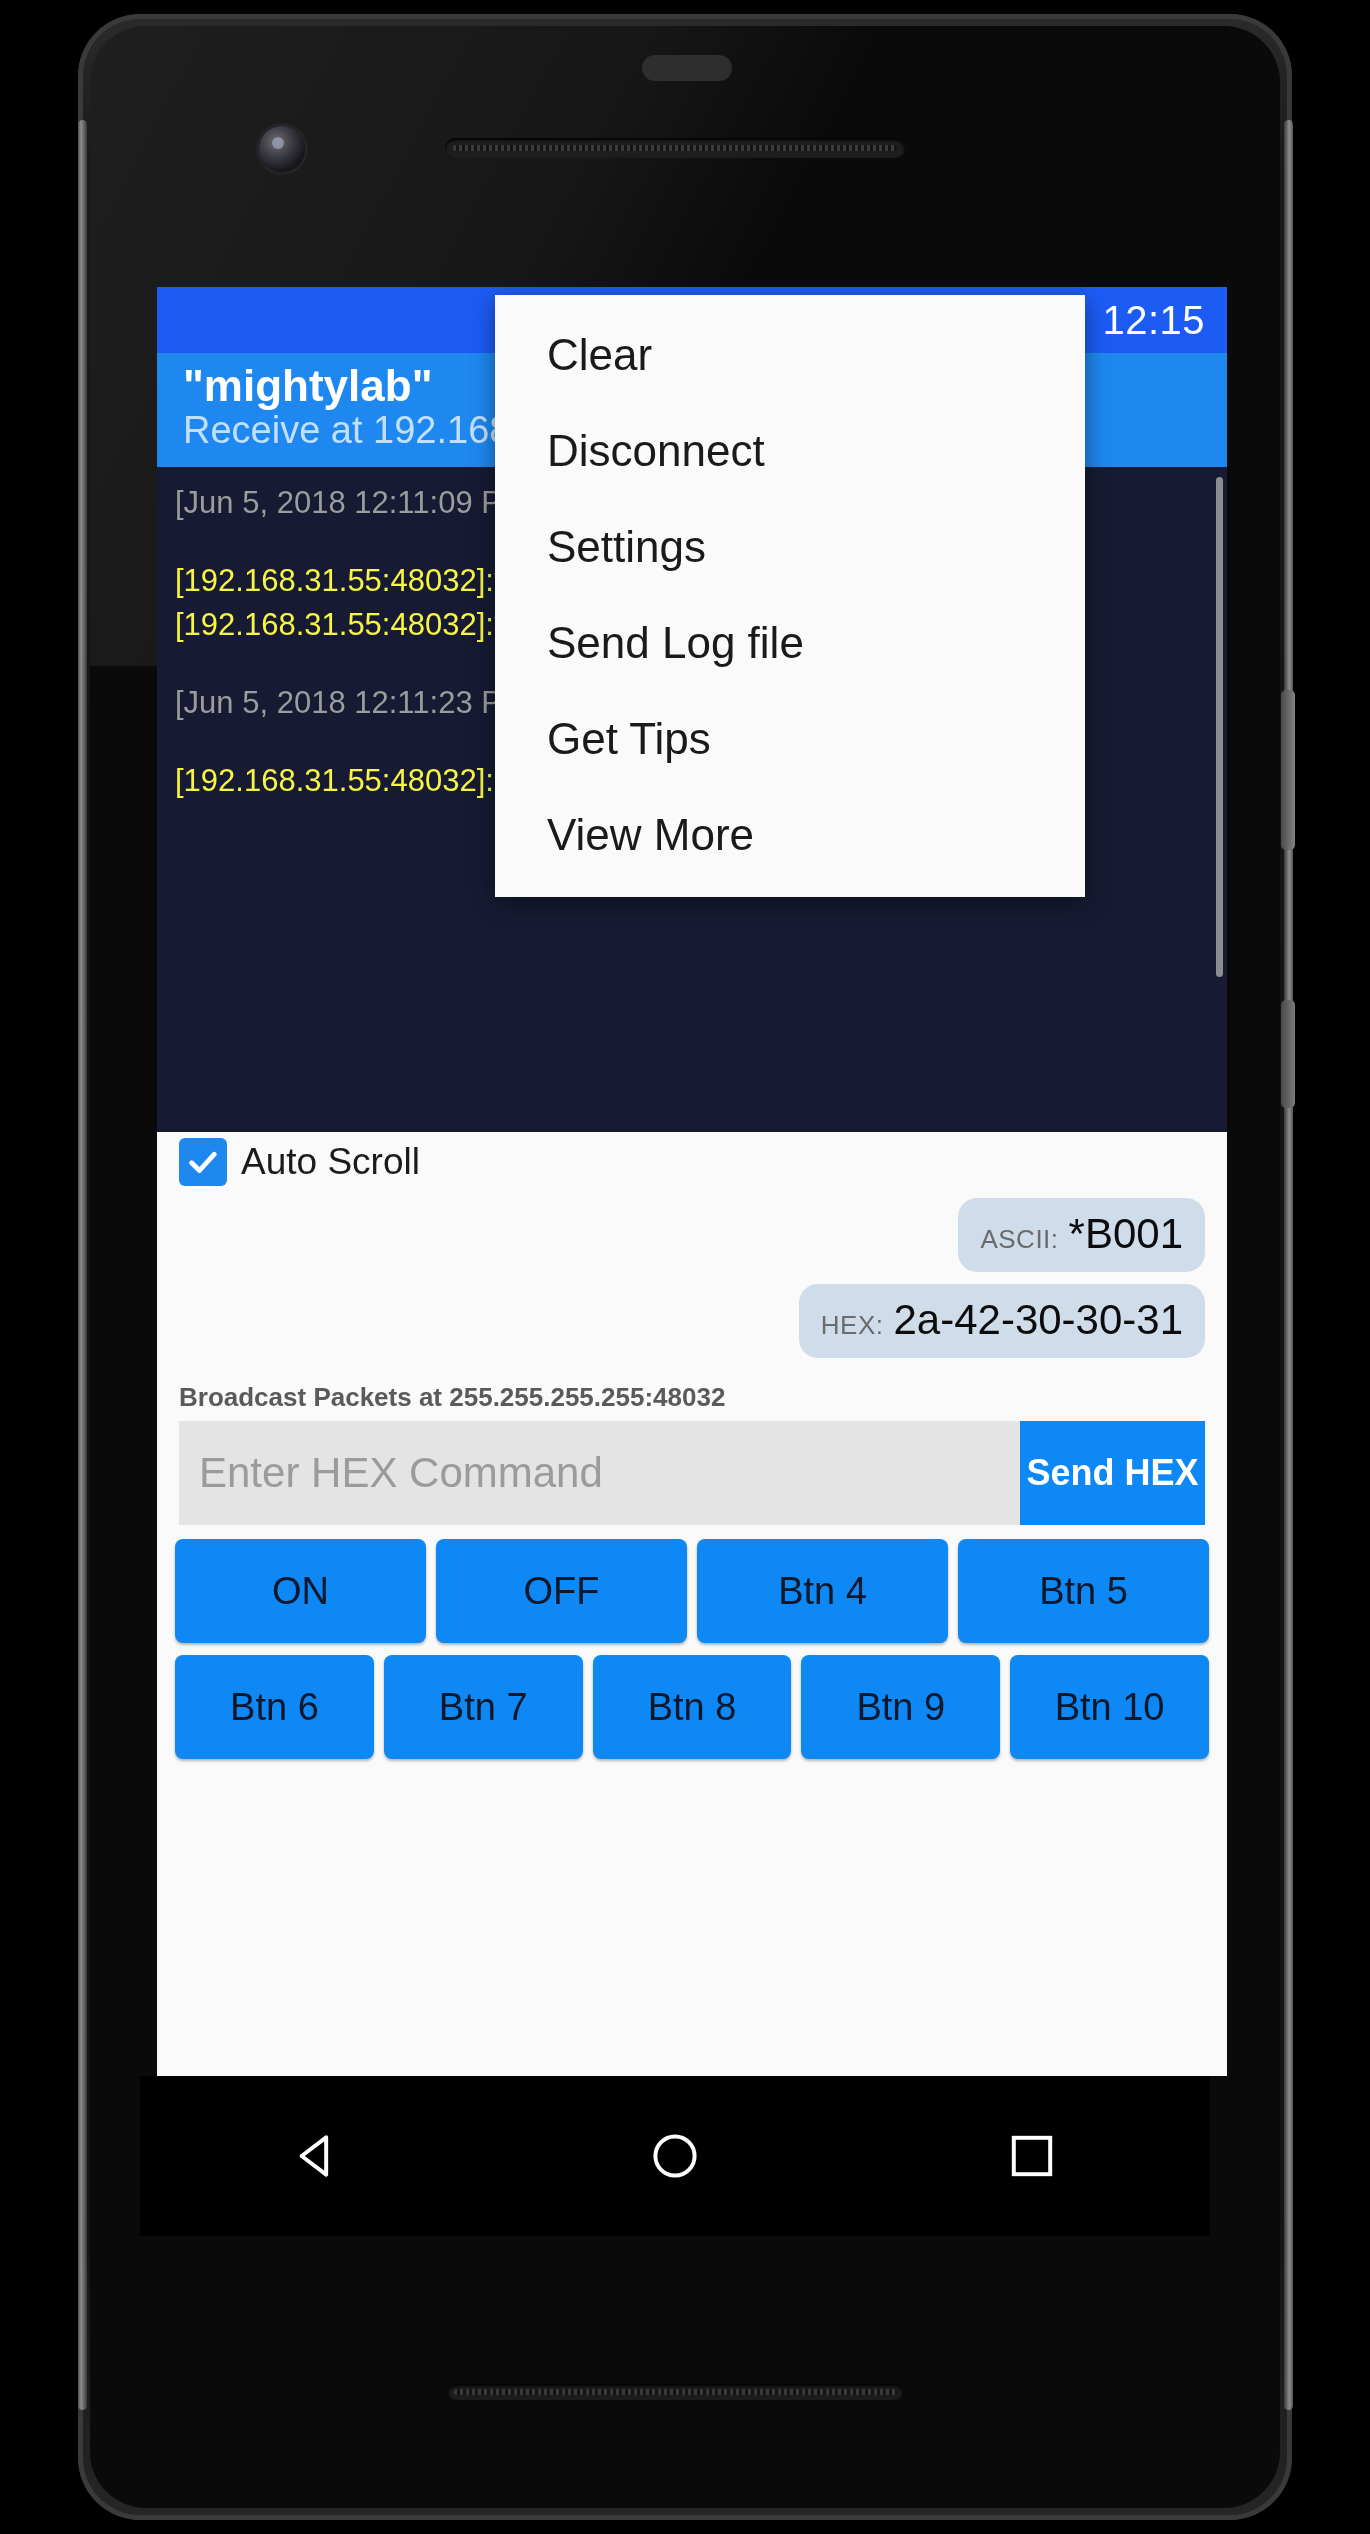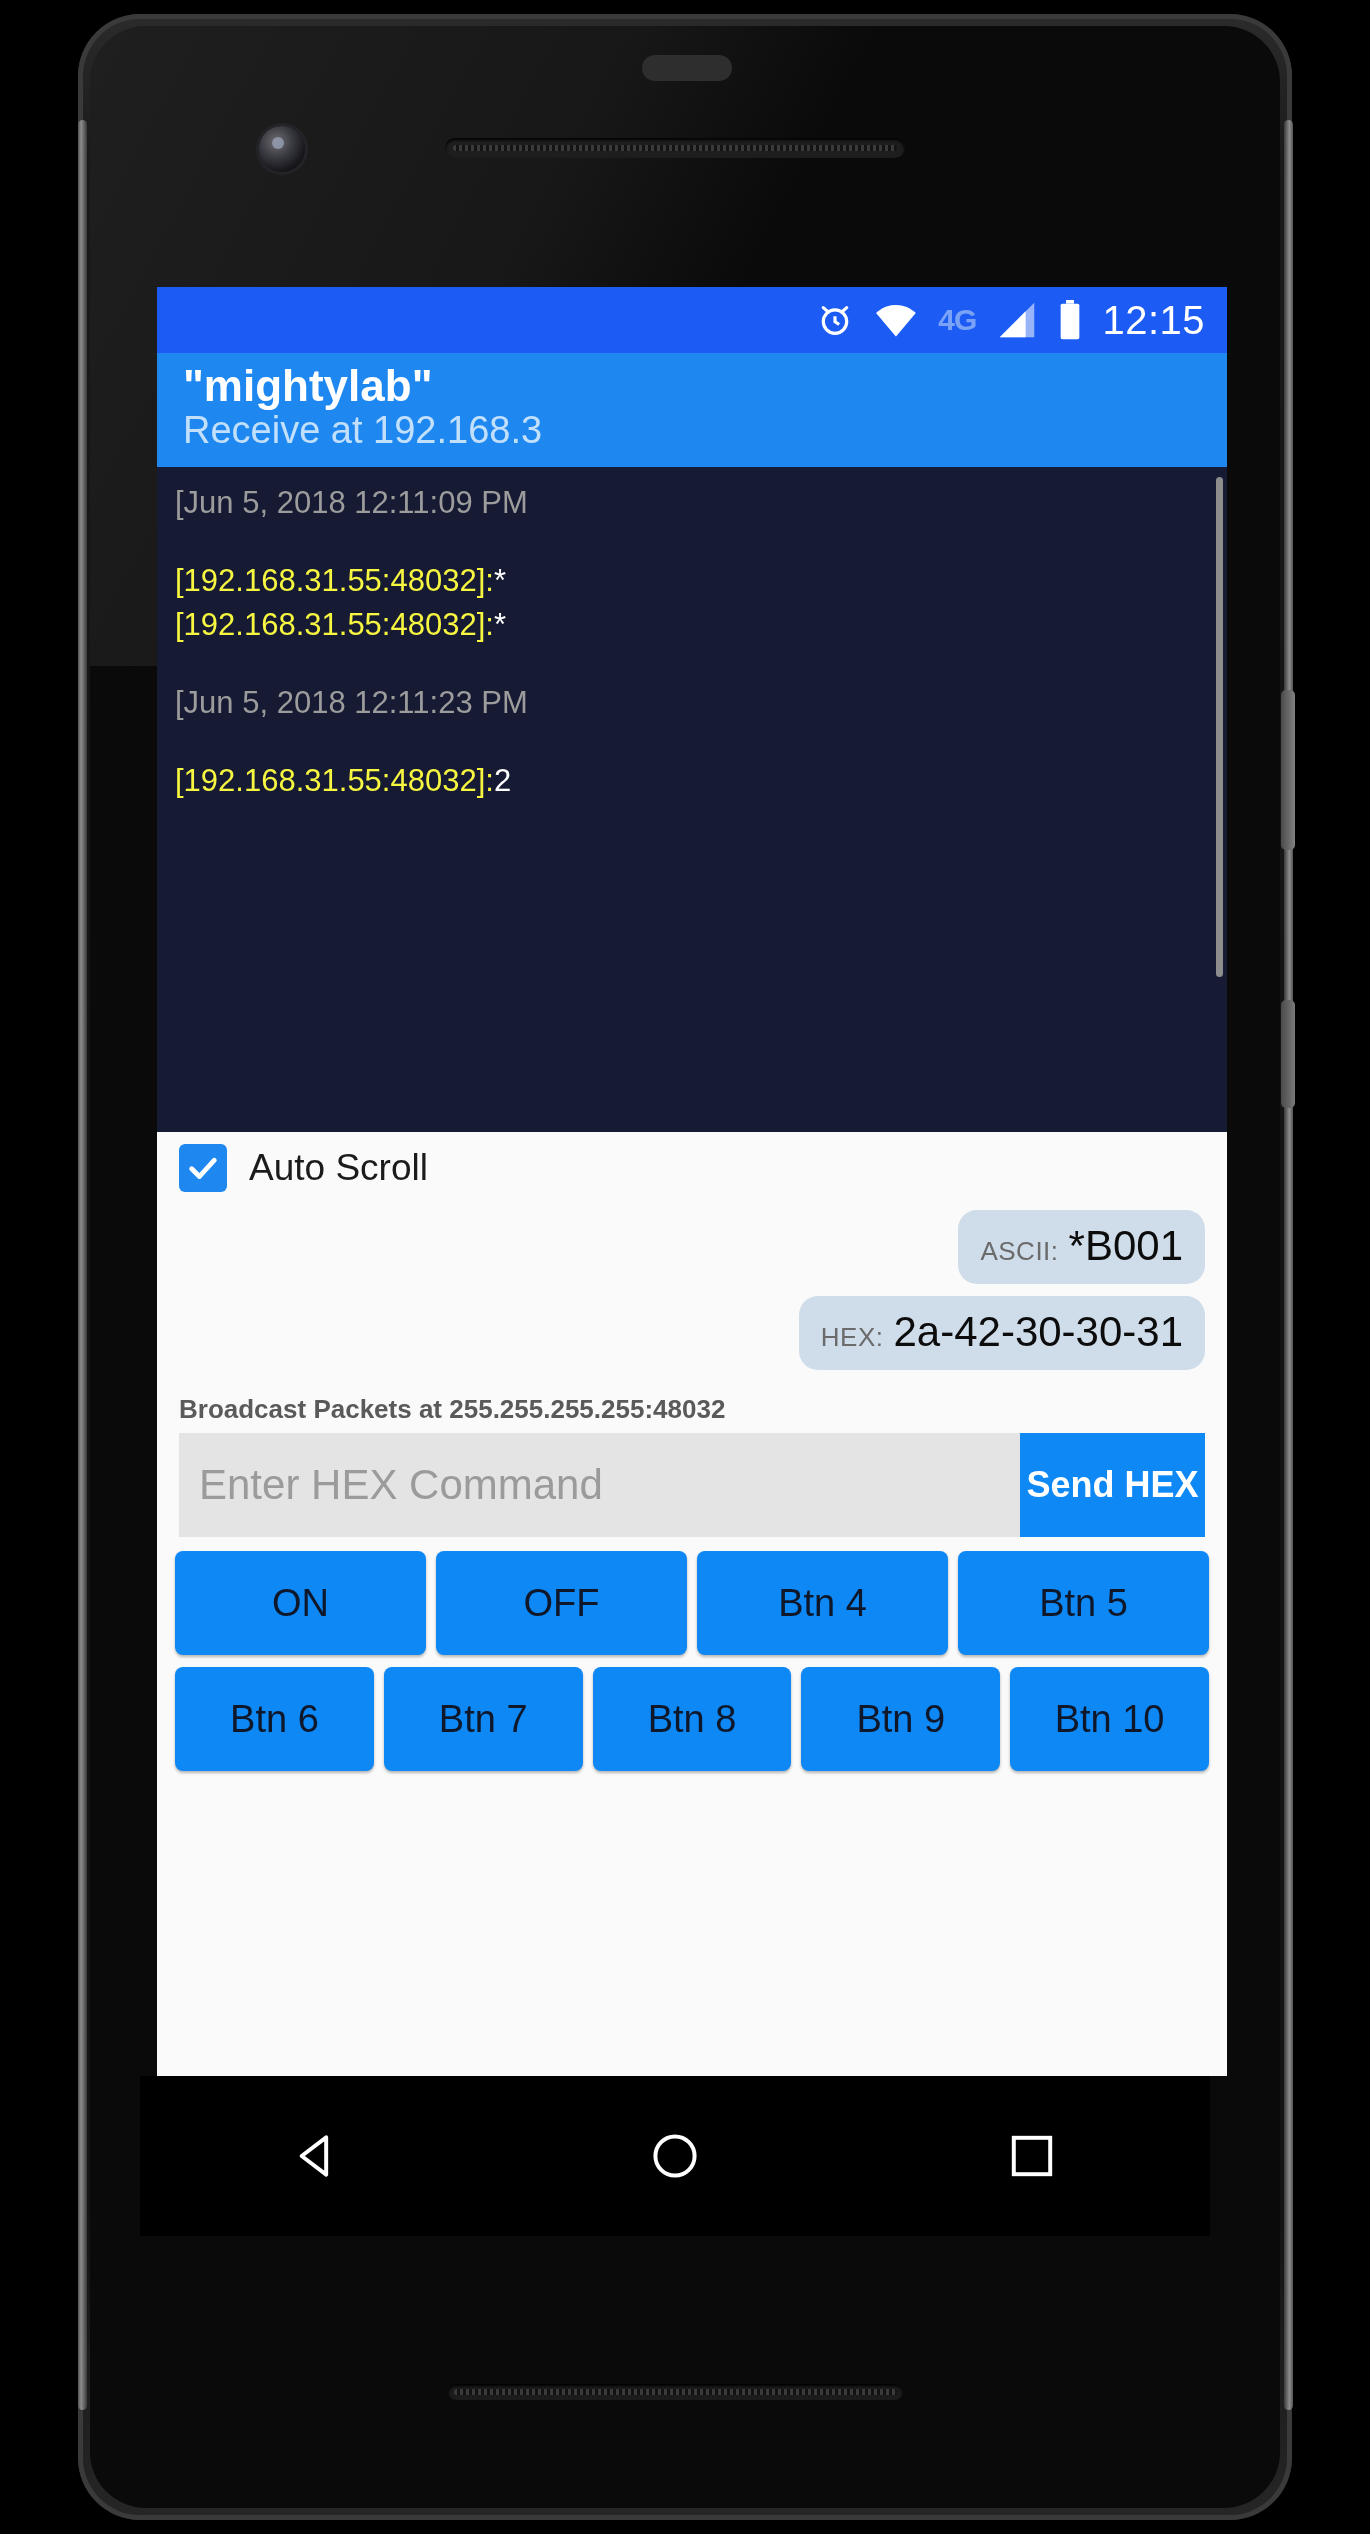--- a/index.html
+++ b/index.html
@@ -117,22 +117,22 @@
   .log-pkt  { color:#f7f640; }
   .log-pkt .pkt-body { color:#ffffff; }
   .log-gap  { height: 34px; }
   .log-scrollbar {
     position:absolute; right:4px; top:10px; width:7px; height:500px;
     background:#8d8d8d; border-radius:4px;
   }
 
   
   .autoscroll {
-    display:flex; align-items:center; gap: 22px;
-    padding: 12px 22px; background:#fafafa;
+    display:flex; align-items:center; gap: 14px;
+    padding: 6px 22px; background:#fafafa;
   }
   .cb {
     width:48px; height:48px; border-radius:6px; background:#1e88f0;
     display:flex; align-items:center; justify-content:center;
   }
   .cb svg { display:block; }
   .autoscroll-label { font-size:37px; color:#1b1b1b; }
 
   
   .chips { padding: 6px 22px 4px 22px; background:#fafafa; }
@@ -301,20 +301,28 @@
       </div>
       <div class="grid-row">
         <button class="gbtn">Btn 6</button>
         <button class="gbtn">Btn 7</button>
         <button class="gbtn">Btn 8</button>
         <button class="gbtn">Btn 9</button>
         <button class="gbtn">Btn 10</button>
       </div>
     </div>
 
+    <div class="menu" style="left:338px; top:8px;">
+      <div class="menu-item">Clear</div>
+      <div class="menu-item">Disconnect</div>
+      <div class="menu-item">Settings</div>
+      <div class="menu-item">Send Log file</div>
+      <div class="menu-item">Get Tips</div>
+      <div class="menu-item">View More</div>
+    </div>
 
   </div>
 
   <div class="navbar">
     <span class="nav-ico">
       <svg width="56" height="56" viewBox="0 0 24 24" fill="none" stroke="#fff" stroke-width="1.7" stroke-linejoin="round">
         <path d="M15.5 4 5 12l10.5 8V4z"></path>
       </svg>
     </span>
     <span class="nav-ico">

